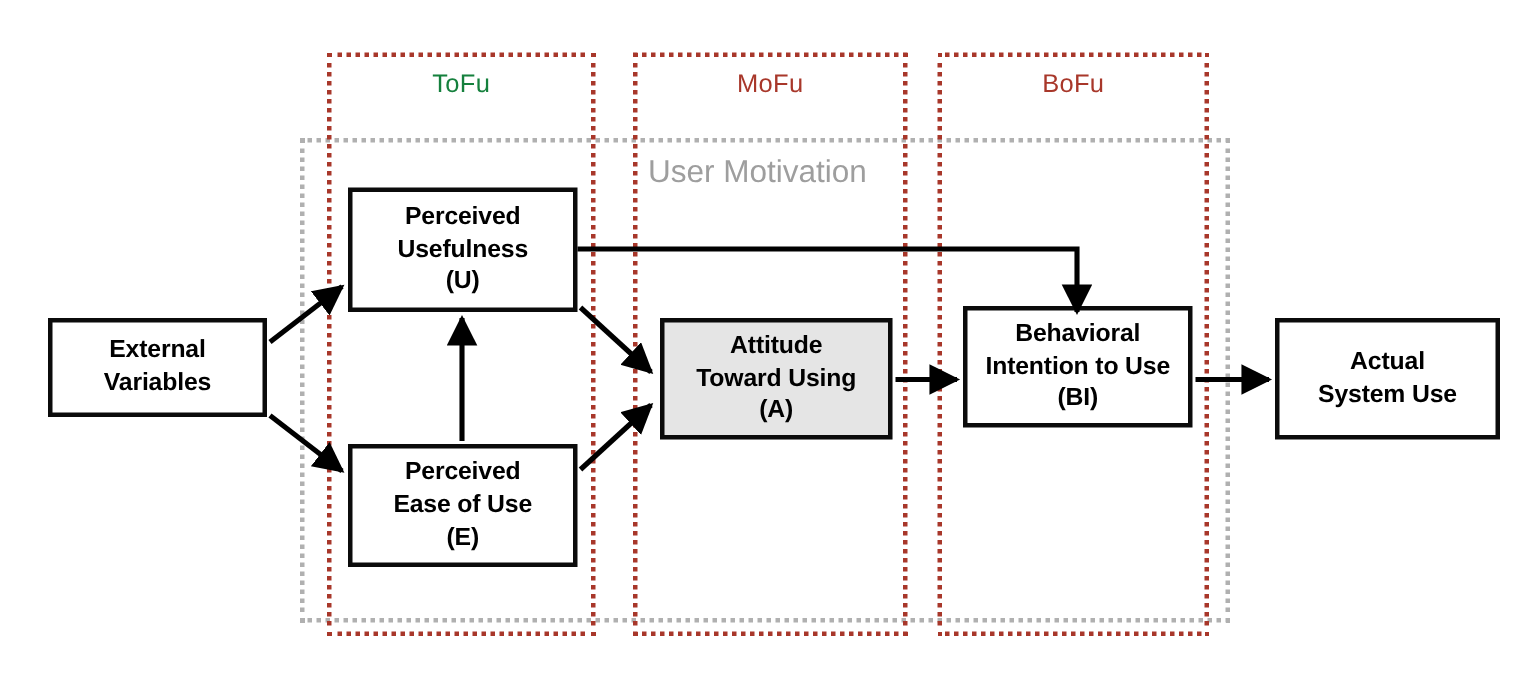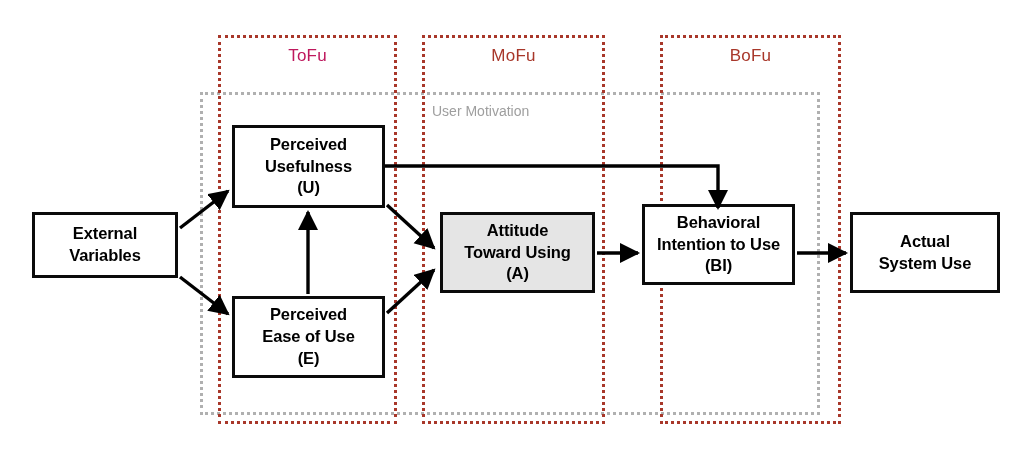--- a/index.html
+++ b/index.html
@@ -40,21 +40,21 @@
   
   #motivation-box {
     position: absolute;
     border: 3px dotted #B0B0B0;
     box-sizing: border-box;
     background: transparent;
   }
   #motivation-label {
     position: absolute;
     color: #9E9E9E;
-    font-size: 14px;
+    font-size: 21px;
     font-family: "Liberation Sans", sans-serif;
     white-space: nowrap;
   }
   
   .node-box {
     position: absolute;
     box-sizing: border-box;
     border: 3px solid #0B0B0B;
     background: #ffffff;
     display: flex;
@@ -82,26 +82,26 @@
 </style>
 </head>
 <body>
 
 <div id="canvas">
 
   <div id="motivation-box" style="left: 200px; top: 92px; width: 620px; height: 323px; border-color: rgb(176, 176, 176);"></div>
   <div id="motivation-label" style="left: 432px; top: 103px; color: rgb(158, 158, 158);">User Motivation</div>
 
   <div class="stage-box" id="stage-tofu" style="left: 218px; top: 35px; width: 179px; height: 389px; border-color: rgb(168, 55, 42);">
-    <div class="stage-label" style="color: #be185d;">ToFu</div>
+    <div class="stage-label" style="color: #15803d;">ToFu</div>
   </div>
   <div class="stage-box" id="stage-mofu" style="left: 422px; top: 35px; width: 183px; height: 389px; border-color: rgb(168, 55, 42);">
     <div class="stage-label" style="color: rgb(168, 55, 42); text-align: center;">MoFu</div>
   </div>
-  <div class="stage-box" id="stage-bofu" style="left: 660px; top: 35px; width: 181px; height: 389px; border-color: rgb(168, 55, 42);">
+  <div class="stage-box" id="stage-bofu" style="left: 625px; top: 35px; width: 181px; height: 389px; border-color: rgb(168, 55, 42);">
     <div class="stage-label" style="color: rgb(168, 55, 42);">BoFu</div>
   </div>
 
   <svg id="arrow-layer" viewBox="0 0 1024 465" width="1024" height="465" xmlns="http://www.w3.org/2000/svg">
     <defs>
       <marker id="ah" markerWidth="7" markerHeight="7" refX="5.4" refY="3" orient="auto" markerUnits="strokeWidth">
         <path d="M0,0 L6,3 L0,6 z" fill="#000000"></path>
       </marker>
     </defs>
     <g id="edge-group" fill="none" stroke="#000000" stroke-width="3.4" marker-end="url(#ah)">

